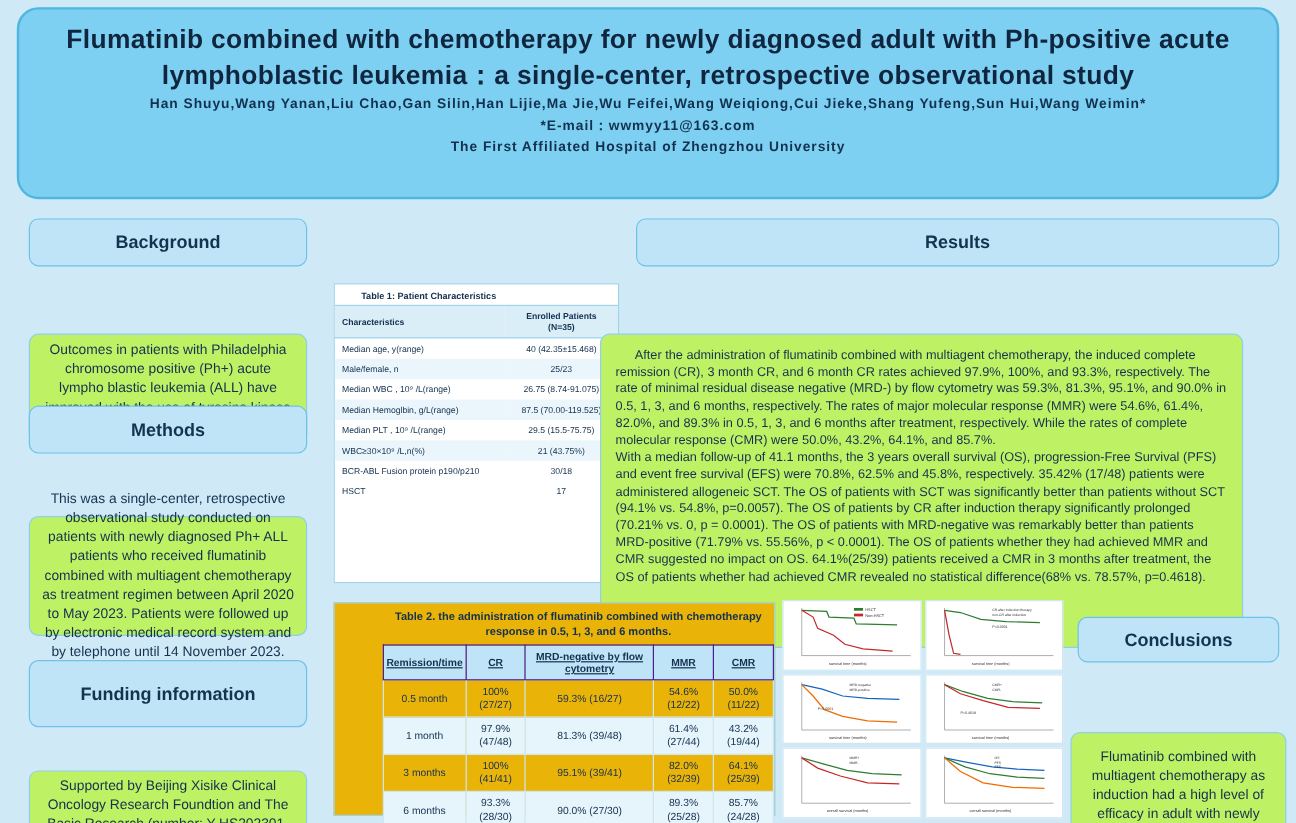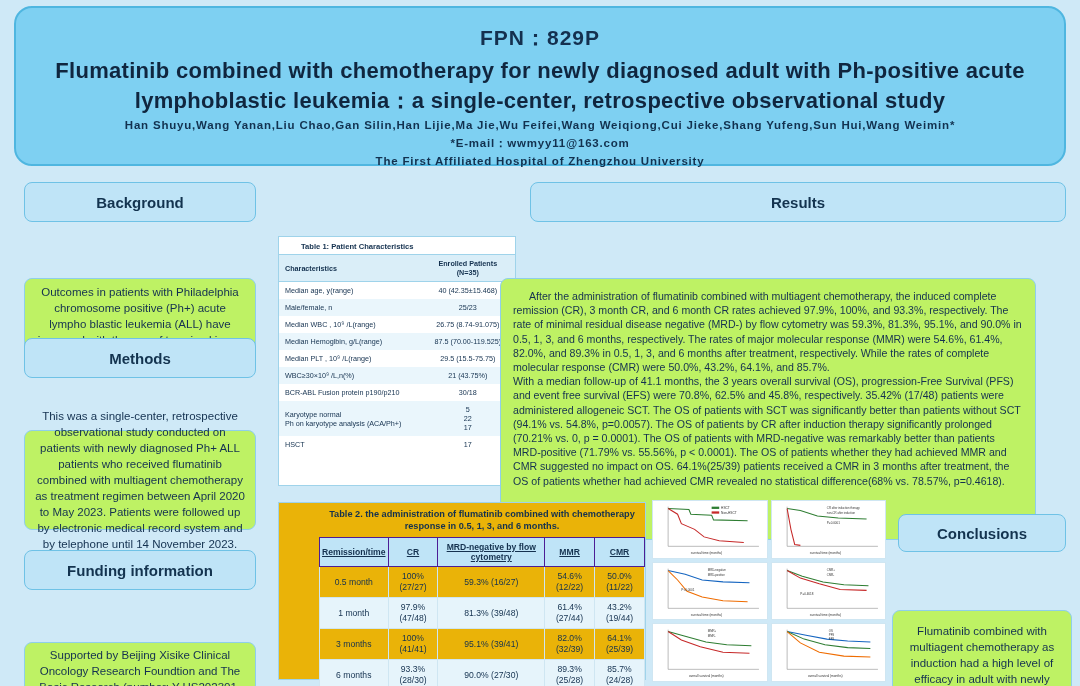--- a/index.html
+++ b/index.html
@@ -50,21 +50,21 @@
     font-size:11.5px;line-height:16px;color:#143150;
     text-align:center;
     padding:8px 10px;
     margin-top:44px;
   }
   
   #bg-title{position:absolute;left:24px;top:182px;width:232px;height:40px;}
   #bg-panel{position:absolute;left:24px;top:234px;width:232px;height:92px;display:flex;align-items:center;justify-content:center;}
   #me-title{position:absolute;left:24px;top:338px;width:232px;height:40px;}
   #me-panel{position:absolute;left:24px;top:386px;width:232px;height:100px;display:flex;align-items:center;justify-content:center;}
-  #fund-title{position:absolute;left:24px;top:550px;width:232px;height:40px;}
+  #fund-title{position:absolute;left:24px;top:550px;width:232px;height:56px;}
   #fund-panel{position:absolute;left:24px;top:598px;width:232px;height:74px;display:flex;align-items:center;justify-content:center;}
 
   
   #t1-wrap{
     position:absolute;left:278px;top:236px;width:238px;height:250px;
     background:#ffffff;border:1px solid #9fd3ea;box-sizing:border-box;
     font-size:7.2px;color:#14314f;
   }
   #t1-wrap .t1-title{font-weight:bold;font-size:7.6px;padding:5px 6px 3px 6px;margin-left:16px;}
   #t1-wrap table{width:100%;border-collapse:collapse;}
@@ -104,21 +104,20 @@
   .fig svg{display:block;width:100%;height:100%;}
 
   
   #con-title{position:absolute;left:898px;top:514px;width:168px;height:38px;}
   #con-panel{position:absolute;left:892px;top:566px;width:180px;height:106px;display:flex;align-items:center;justify-content:center;}
 </style>
 </head>
 <body>
 
 <div class="header">
-  <div class="fpn">FPN：829P</div>
   <div class="ptitle">Flumatinib combined with chemotherapy for newly diagnosed adult with Ph-positive acute lymphoblastic leukemia：a single-center, retrospective observational study</div>
   <div class="authors">
     <div>Han Shuyu,Wang Yanan,Liu Chao,Gan Silin,Han Lijie,Ma Jie,Wu Feifei,Wang Weiqiong,Cui Jieke,Shang Yufeng,Sun Hui,Wang Weimin*</div>
     <div>*E-mail：wwmyy11@163.com</div>
     <div>The First Affiliated Hospital of Zhengzhou University</div>
   </div>
 </div>
 
 <div class="sec-title" id="bg-title">Background</div>
 <div class="panel" id="bg-panel">
@@ -164,27 +163,20 @@
         <td class="num">29.5 (15.5-75.75)</td>
       </tr>
       <tr class="alt">
         <td>WBC≥30×10⁹ /L,n(%)</td>
         <td class="num">21 (43.75%)</td>
       </tr>
       <tr>
         <td style="white-space:pre-line">BCR-ABL Fusion protein p190/p210</td>
         <td class="num">30/18</td>
       </tr>
-      <tr class="alt">
-        <td style="white-space:pre-line">Karyotype normal
-Ph on karyotype analysis (ACA/Ph+)</td>
-        <td class="num" style="white-space:pre-line">5
-22
-17</td>
-      </tr>
       <tr>
         <td>HSCT</td>
         <td class="num">17</td>
       </tr>
     </tbody>
   </table>
 </div>
 
 <div class="sec-title" id="res-title">Results</div>
 <div class="panel" id="res-panel">

